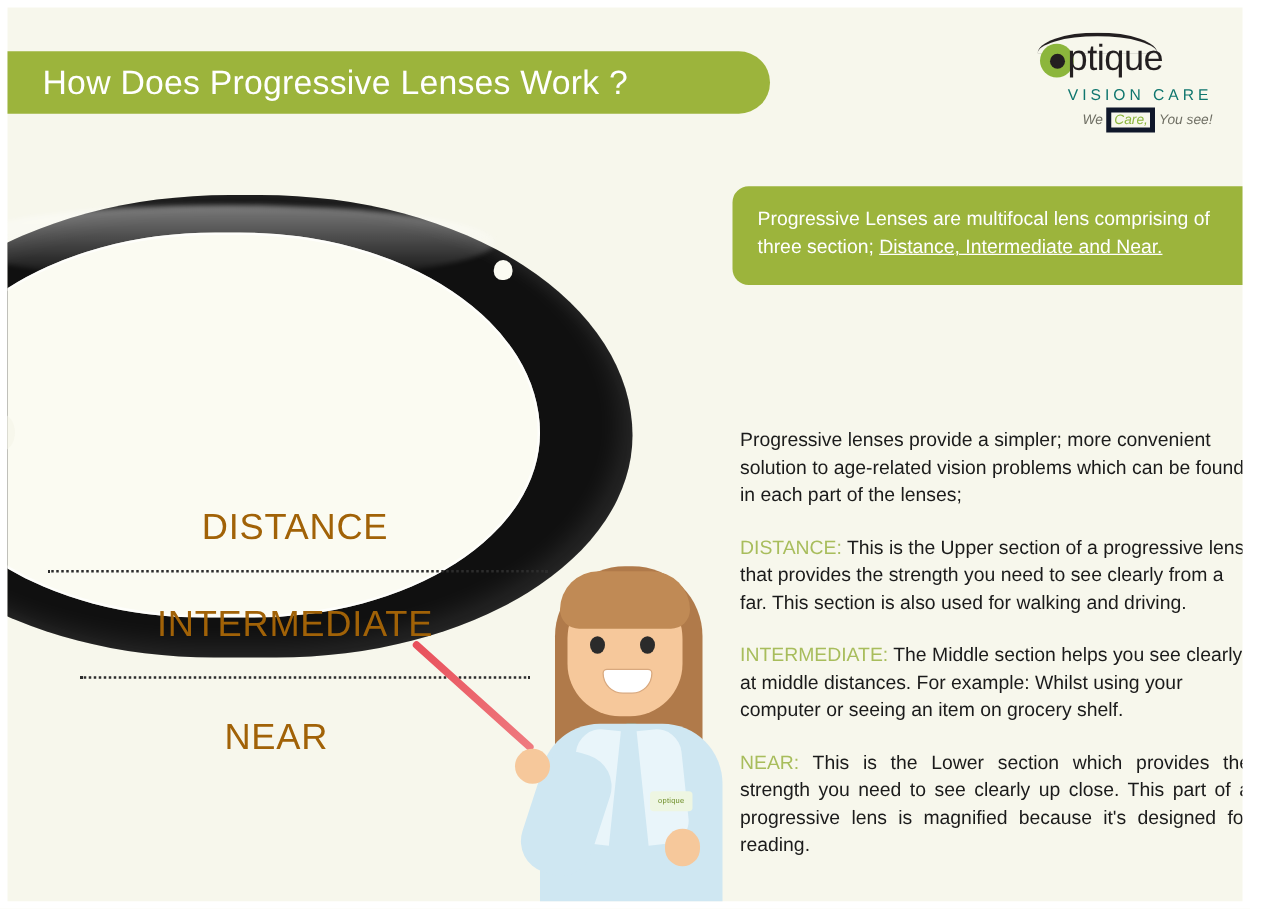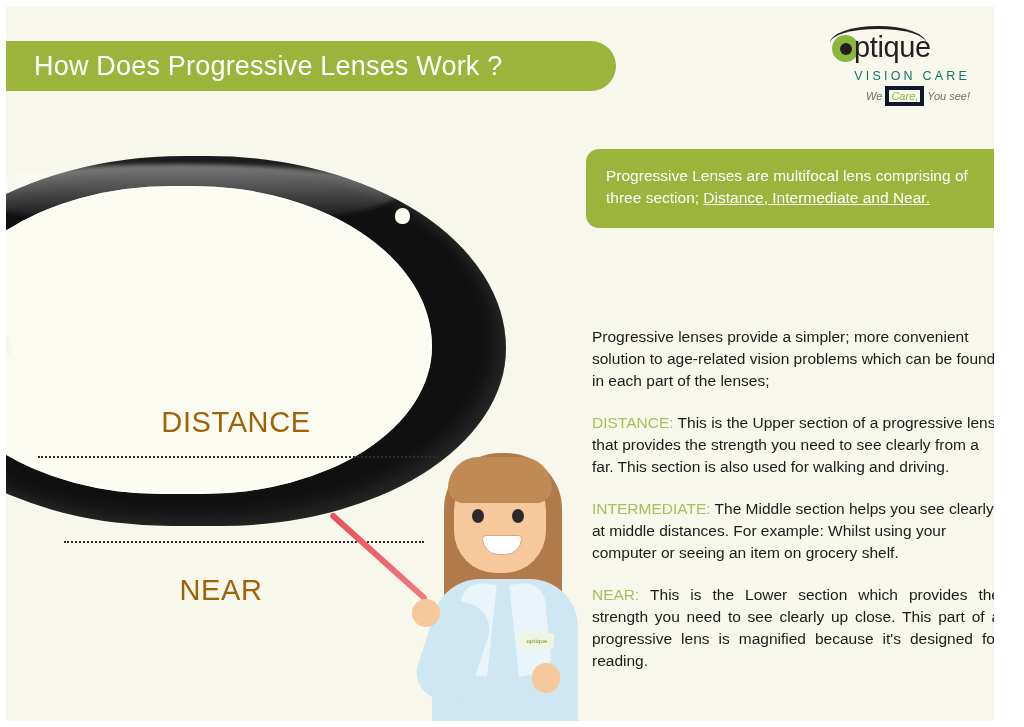--- a/index.html
+++ b/index.html
@@ -341,21 +341,21 @@
     font-size: 15.5px;
     line-height: 1.45;
   }
   .green-box p:last-child { margin-bottom: 0; }
   .green-box .justify { text-align: justify; }
   .green-box u { text-decoration: underline; }
 
   .body-col {
     position: absolute;
     left: 586px;
-    top: 320px;
+    top: 336px;
     width: 408px;
   }
   .body-col p {
     margin: 0 0 20px 0;
     font-size: 15.5px;
     line-height: 1.42;
     color: #1b1b1b;
   }
   .body-col p.justify { text-align: justify; }
   .lead-green {
@@ -389,20 +389,21 @@
       <div class="lens-gloss"></div>
       <div class="lens-inner"></div>
       <div class="hinge-dot"></div>
       <div class="nose-notch"></div>
     </div>
 
     <div class="divider d1"></div>
     <div class="divider d2"></div>
 
     <div class="zone-label distance">DISTANCE</div>
+    <div class="zone-label intermediate">INTERMEDIATE</div>
     <div class="zone-label near">NEAR</div>
   </div>
 
   <div class="optician">
     <div class="op-pointer"></div>
     <div class="op-hair-back"></div>
     <div class="op-face"></div>
     <div class="op-fringe"></div>
     <div class="op-eye l"></div>
     <div class="op-eye r"></div>

